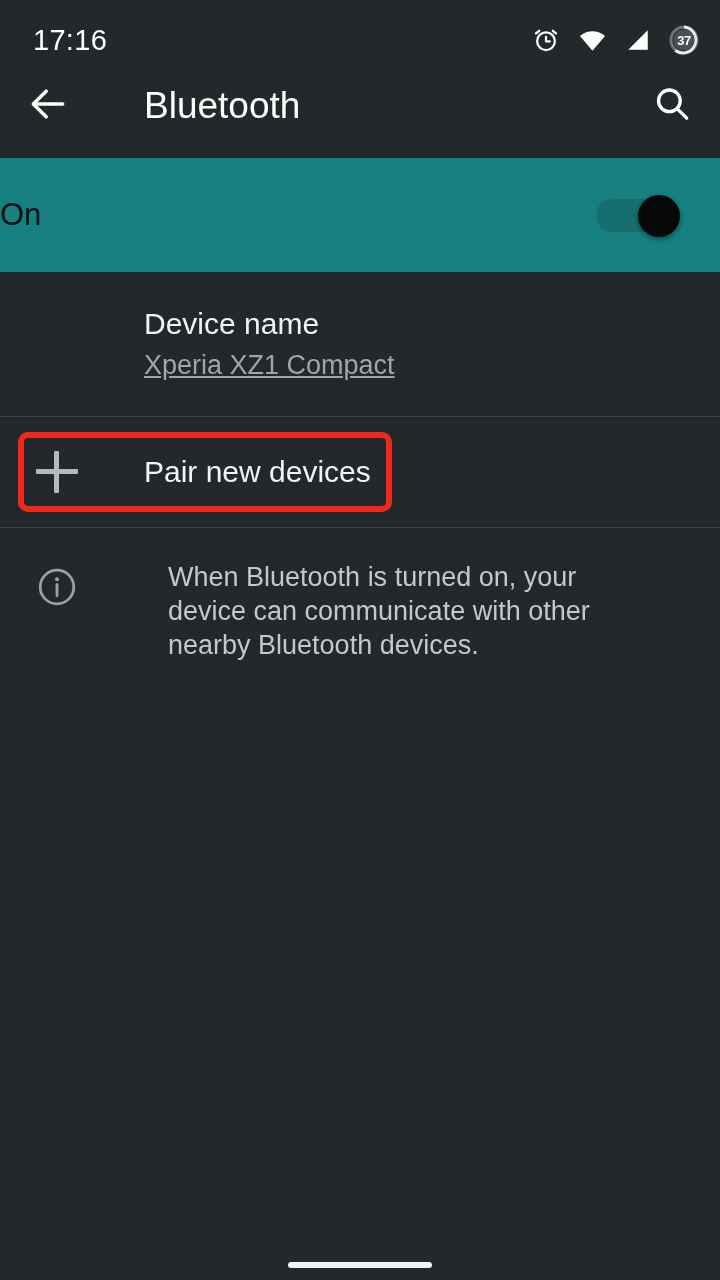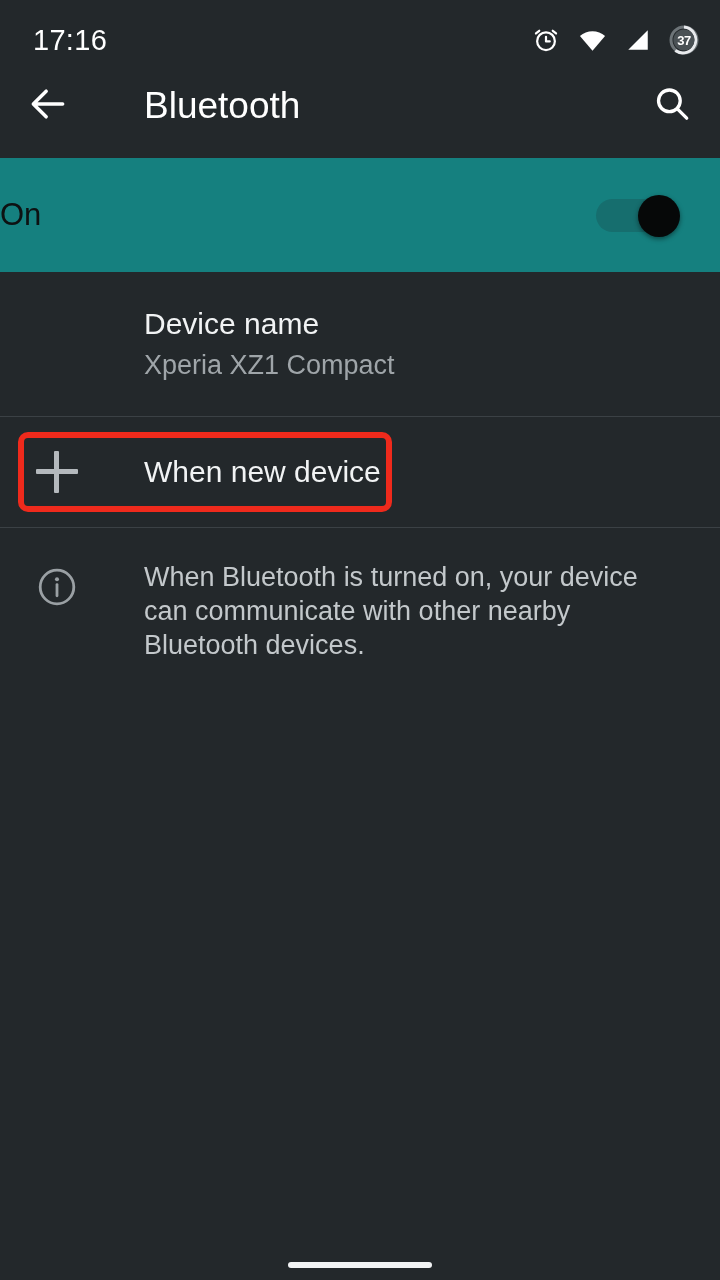--- a/index.html
+++ b/index.html
@@ -158,20 +158,21 @@
   .row-title {
     color: #f1f3f4;
     font-size: 30px;
     line-height: 40px;
   }
   .row-sub {
     color: #9fa5a9;
     font-size: 27px;
     line-height: 38px;
     margin-top: 2px;
+    text-decoration: underline;
   }
   .divider {
     height: 1px;
     background: #3b4145;
     width: 720px;
   }
   .row-pair {
     height: 110px;
     display: flex;
     align-items: center;
@@ -216,20 +217,21 @@
     position: absolute;
     left: 36px;
     top: 38px;
     width: 42px;
     height: 42px;
   }
   .info-text {
     color: #c3c8cb;
     font-size: 27px;
     line-height: 34px;
+    margin-left: 24px;
   }
 
   
   .highlight-box {
     position: absolute;
     left: 18px;
     top: 432px;
     width: 374px;
     height: 80px;
     border: 6px solid #ef2a1c;
@@ -330,21 +332,21 @@
 
     <div class="row row-device">
       <div class="row-title">Device name</div>
       <div class="row-sub">Xperia XZ1 Compact</div>
     </div>
 
     <div class="divider"></div>
 
     <div class="row row-pair">
       <span class="plus-icon"></span>
-      <span class="pair-label">When new device</span>
+      <span class="pair-label">Pair new devices</span>
     </div>
 
     <div class="divider"></div>
 
     <div class="info-block">
       <span class="info-icon">
         <svg width="42" height="42" viewBox="0 0 24 24">
           <circle cx="12" cy="12" r="9.6" fill="none" stroke="#9aa0a4" stroke-width="1.6"></circle>
           <circle cx="12" cy="7.6" r="1.15" fill="#9aa0a4"></circle>
           <path d="M12 10.6 V17" fill="none" stroke="#9aa0a4" stroke-width="1.6" stroke-linecap="round"></path>

